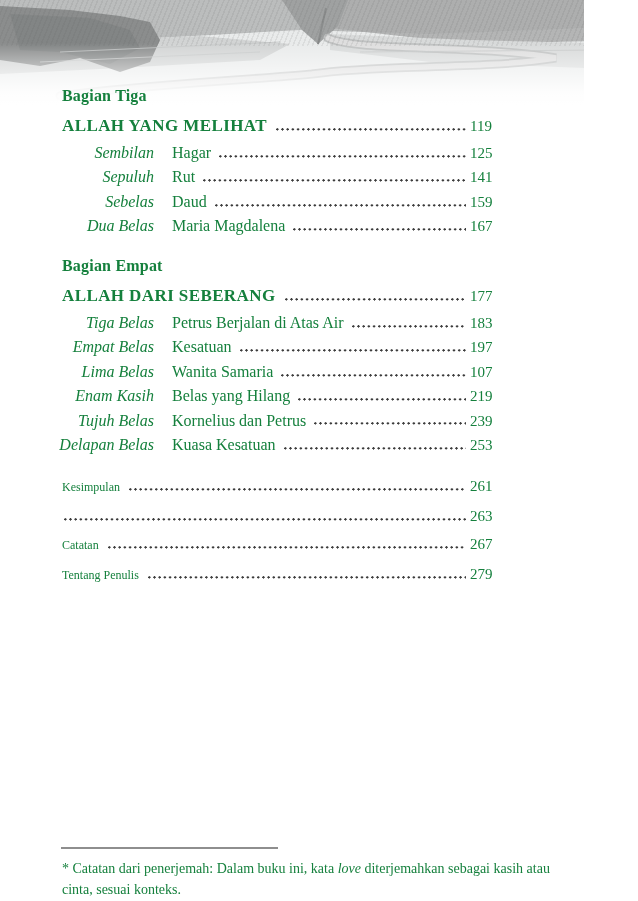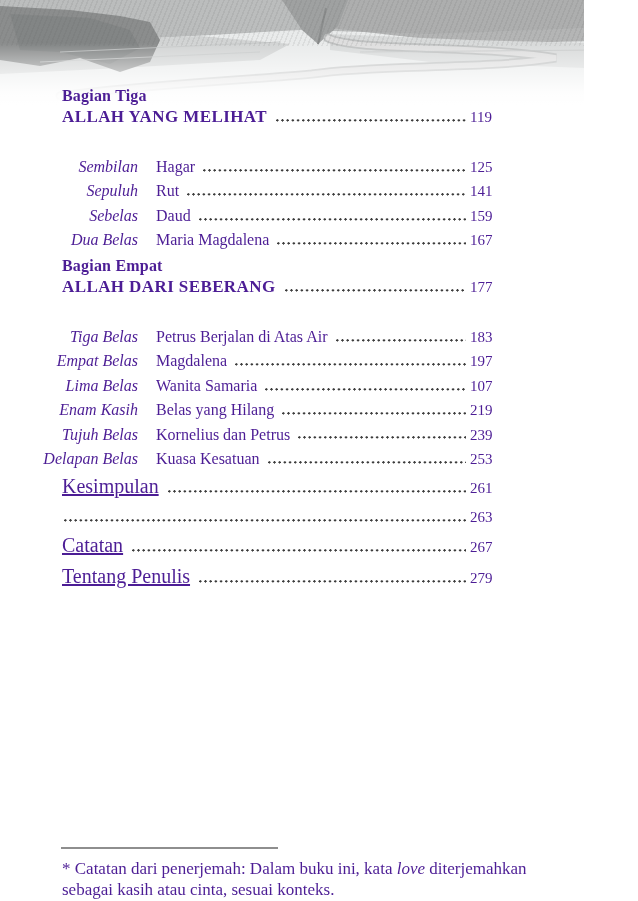--- a/index.html
+++ b/index.html
@@ -3,21 +3,21 @@
 <meta charset="utf-8">
 <style>
   html, body { margin: 0; padding: 0; background: #ffffff; }
   .page {
     position: relative;
     width: 584px;
     height: 901px;
     background: #ffffff;
     overflow: hidden;
     font-family: "Liberation Serif", "DejaVu Serif", serif;
-    color: #4c1d95;
+    color: #15803d;
   }
 
   
   .hero { position: absolute; top: 0; left: 0; width: 638px; height: 108px; }
   .hero svg { display: block; }
   .hero-tex {
     position: absolute; top: 0; left: 0; width: 638px; height: 46px;
     background: repeating-linear-gradient(112deg,
       rgba(90,90,90,0.10) 0 1.5px, rgba(255,255,255,0) 1.5px 4.5px);
   }
@@ -33,53 +33,53 @@
 
   .part-label {
     font-weight: bold;
     font-size: 16px;
     line-height: 20px;
     letter-spacing: 0.2px;
   }
   .section-row {
     display: flex;
     align-items: baseline;
-    margin-top: 0;
+    margin-top: 9px;
   }
   .section-row > * { line-height: 22px; }
   .section-title {
     font-weight: bold;
     font-size: 17px;
     letter-spacing: 0.4px;
     margin-right: 7px;
     white-space: nowrap;
   }
 
-  .chapters { position: absolute; left: 14px; right: 80px; margin-top: 14px; }
+  .chapters { position: absolute; left: 30px; right: 80px; }
   .chapter-row { display: flex; align-items: baseline; }
   .chapter-row > * { line-height: 24.4px; }
   .chap-num {
     flex: none;
     width: 124px;
     text-align: right;
     font-style: italic;
     font-size: 16px;
     white-space: nowrap;
   }
   .chap-title {
     flex: none;
     margin-left: 18px;
     margin-right: 6px;
     font-size: 16px;
     white-space: nowrap;
   }
 
   .backmatter-row { display: flex; align-items: baseline; }
   .backmatter-row > * { line-height: 28.7px; }
-  .bm-title { flex: none; margin-right: 7px; font-size: 20px; white-space: nowrap; text-decoration: underline; }
+  .bm-title { flex: none; margin-right: 7px; font-size: 12px; white-space: nowrap; }
 
   .dots {
     flex: 1;
     align-self: baseline;
     height: 3.2px;
     margin: 0 4px 0 2px;
     background-image: radial-gradient(circle at 1.3px 1.5px, #3c3c3c 1.05px, rgba(0,0,0,0) 1.4px);
     background-size: 5.2px 3.2px;
     background-repeat: repeat-x;
   }
@@ -98,21 +98,21 @@
     width: 217px;
     height: 1.5px;
     background: #8e8e8e;
   }
   .footnote {
     position: absolute;
     left: 62px;
     top: 858px;
     width: 496px;
     margin: 0;
-    font-size: 17px;
+    font-size: 14px;
     line-height: 21px;
   }
   .footnote em { font-style: italic; }
 </style>
 </head>
 <body>
 
 <div class="page">
 
   <div class="hero">
@@ -187,21 +187,21 @@
 
   <div class="chapters" style="top:311px">
     <div class="chapter-row">
       <span class="chap-num">Tiga Belas</span>
       <span class="chap-title">Petrus Berjalan di Atas Air</span>
       <span class="dots"></span>
       <span class="page-num">183</span>
     </div>
     <div class="chapter-row">
       <span class="chap-num">Empat Belas</span>
-      <span class="chap-title">Magdalena</span>
+      <span class="chap-title">Kesatuan</span>
       <span class="dots"></span>
       <span class="page-num">197</span>
     </div>
     <div class="chapter-row">
       <span class="chap-num">Lima Belas</span>
       <span class="chap-title">Wanita Samaria</span>
       <span class="dots"></span>
       <span class="page-num">107</span>
     </div>
     <div class="chapter-row">

